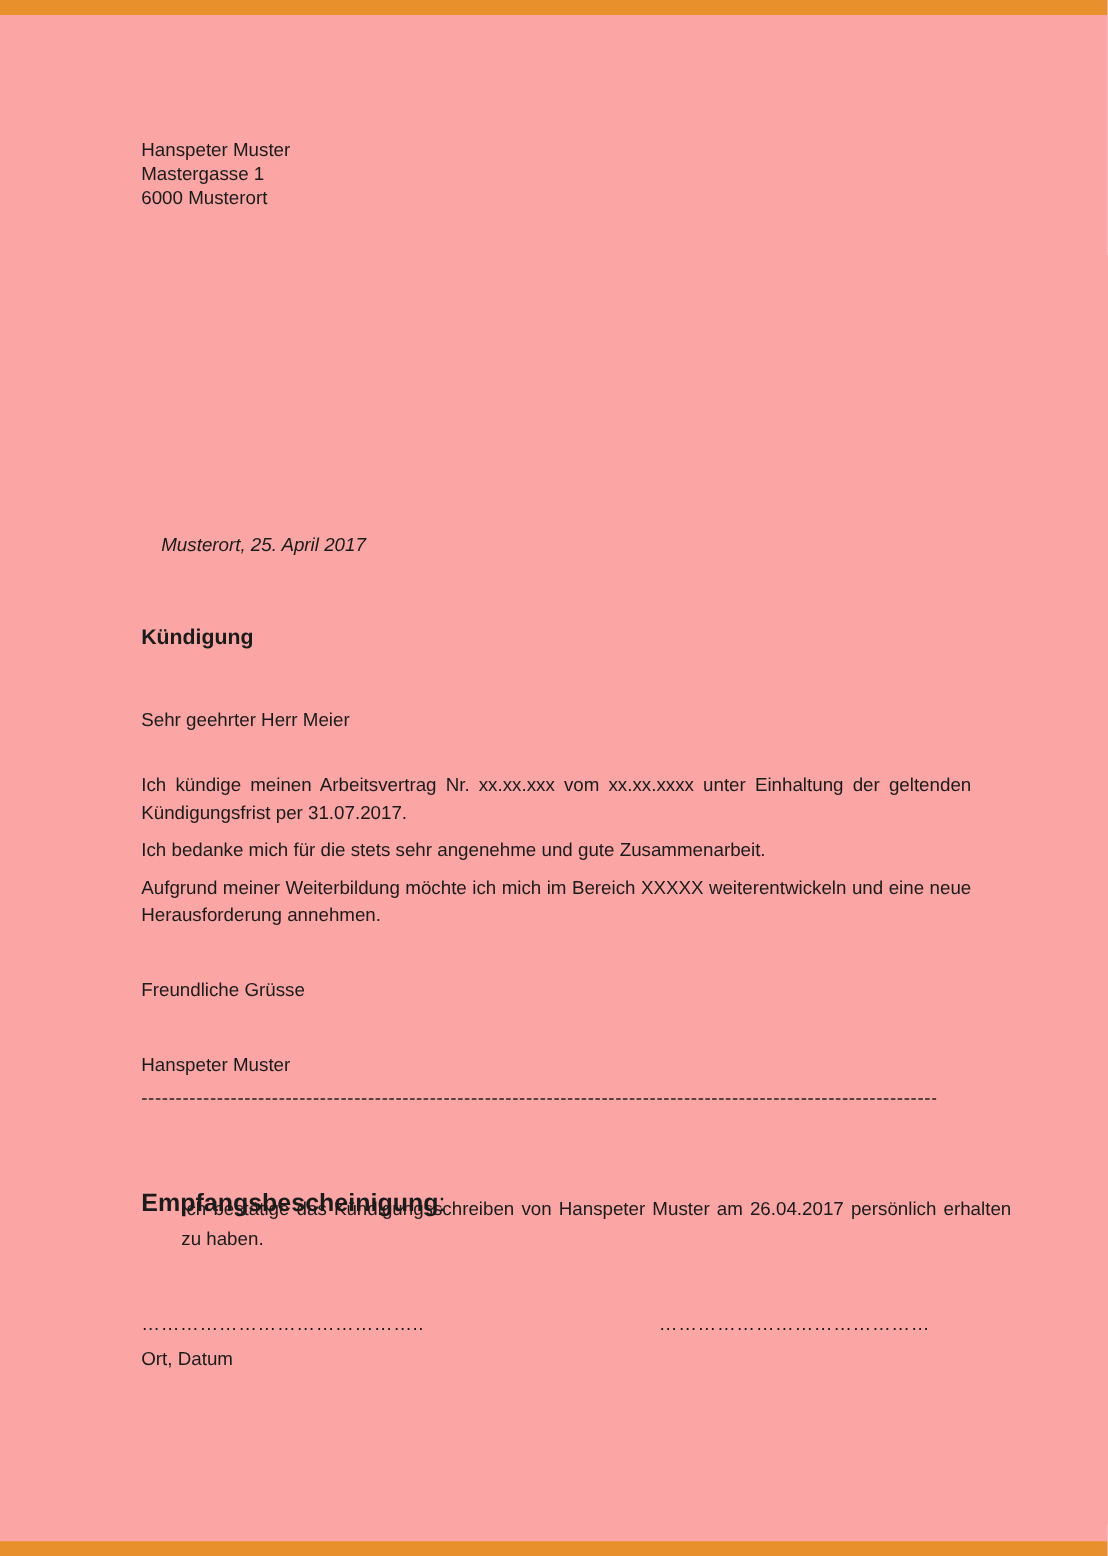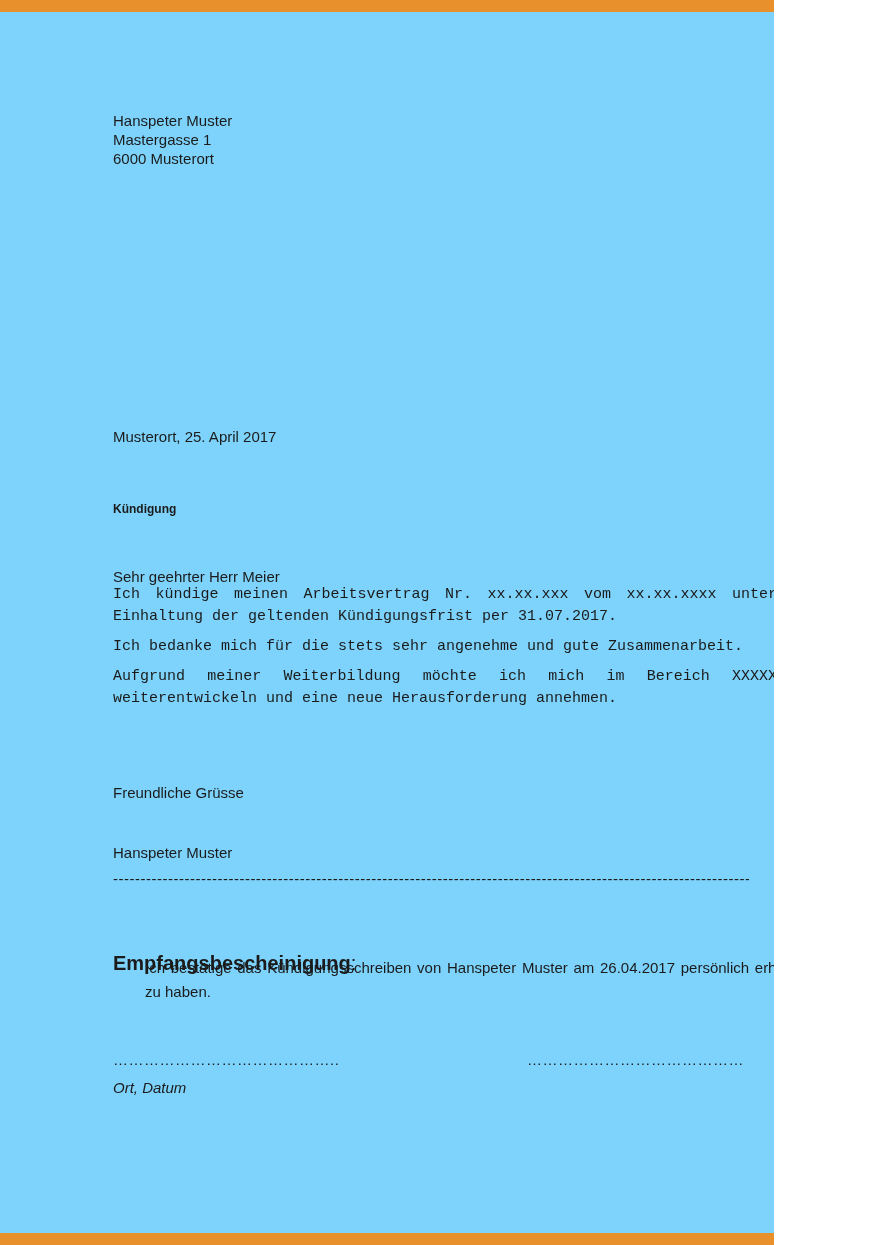--- a/index.html
+++ b/index.html
@@ -1,22 +1,22 @@
 <!DOCTYPE html>
 <html><head>
 <meta charset="utf-8">
 <style>
   html, body { margin: 0; padding: 0; }
   body { background: #ffffff; font-family: "Liberation Sans", sans-serif; }
 
   .page {
     position: relative;
-    width: 774px;
+    width: 886px;
     height: 1245px;
-    background: #7dd3fc;
+    background: #fca5a5;
     color: #1b1b1b;
     font-size: 15px;
     line-height: 19px;
     overflow: hidden;
   }
 
   .accent-bar {
     position: absolute;
     left: 0;
     width: 886px;
@@ -28,33 +28,33 @@
 
   .abs { position: absolute; }
 
   .sender { left: 113px; top: 111px; }
   .sender div { line-height: 19px; }
 
   .recipient-block { left: 545px; top: 261px; }
   .delivery-note { font-weight: bold; margin-bottom: 18px; }
   .recipient-lines div { line-height: 19px; }
 
-  .dateline { left: 113px; top: 427px; }
+  .dateline { left: 129px; top: 427px; font-style: italic; }
 
   .subject {
     left: 113px;
     top: 499px;
-    font-size: 12px;
+    font-size: 17px;
     line-height: 21px;
     font-weight: bold;
   }
 
   .salutation { left: 113px; top: 567px; }
 
-  .body-block { left: 113px; top: 584px; width: 664px; font-family: Liberation Mono, monospace; }
+  .body-block { left: 113px; top: 618px; width: 664px; }
   .body-block p {
     margin: 0 0 8px 0;
     text-align: justify;
     line-height: 22px;
   }
 
   .closing { left: 113px; top: 783px; text-align: center; }
   .signer  { left: 113px; top: 843px; }
 
   .divider {
@@ -86,21 +86,21 @@
   .sig-row {
     left: 113px;
     top: 1050px;
     width: 662px;
     display: flex;
     justify-content: space-between;
   }
   .sig-col { display: block; }
   .sig-col.right { width: 248px; }
   .sig-dots { line-height: 19px; letter-spacing: 0.5px; }
-  .sig-label { margin-top: 9px; font-style: italic; }
+  .sig-label { margin-top: 9px; }
 </style>
 </head>
 <body>
 
 <div class="page">
 
   <div class="accent-bar top"></div>
 
   <div class="abs sender">
     <div>Hanspeter Muster</div>

